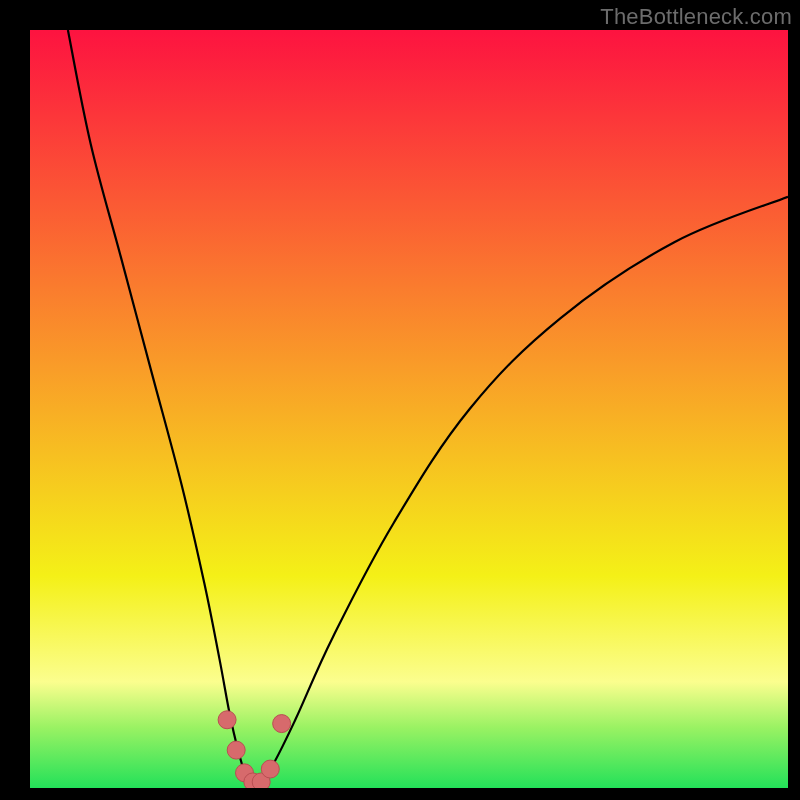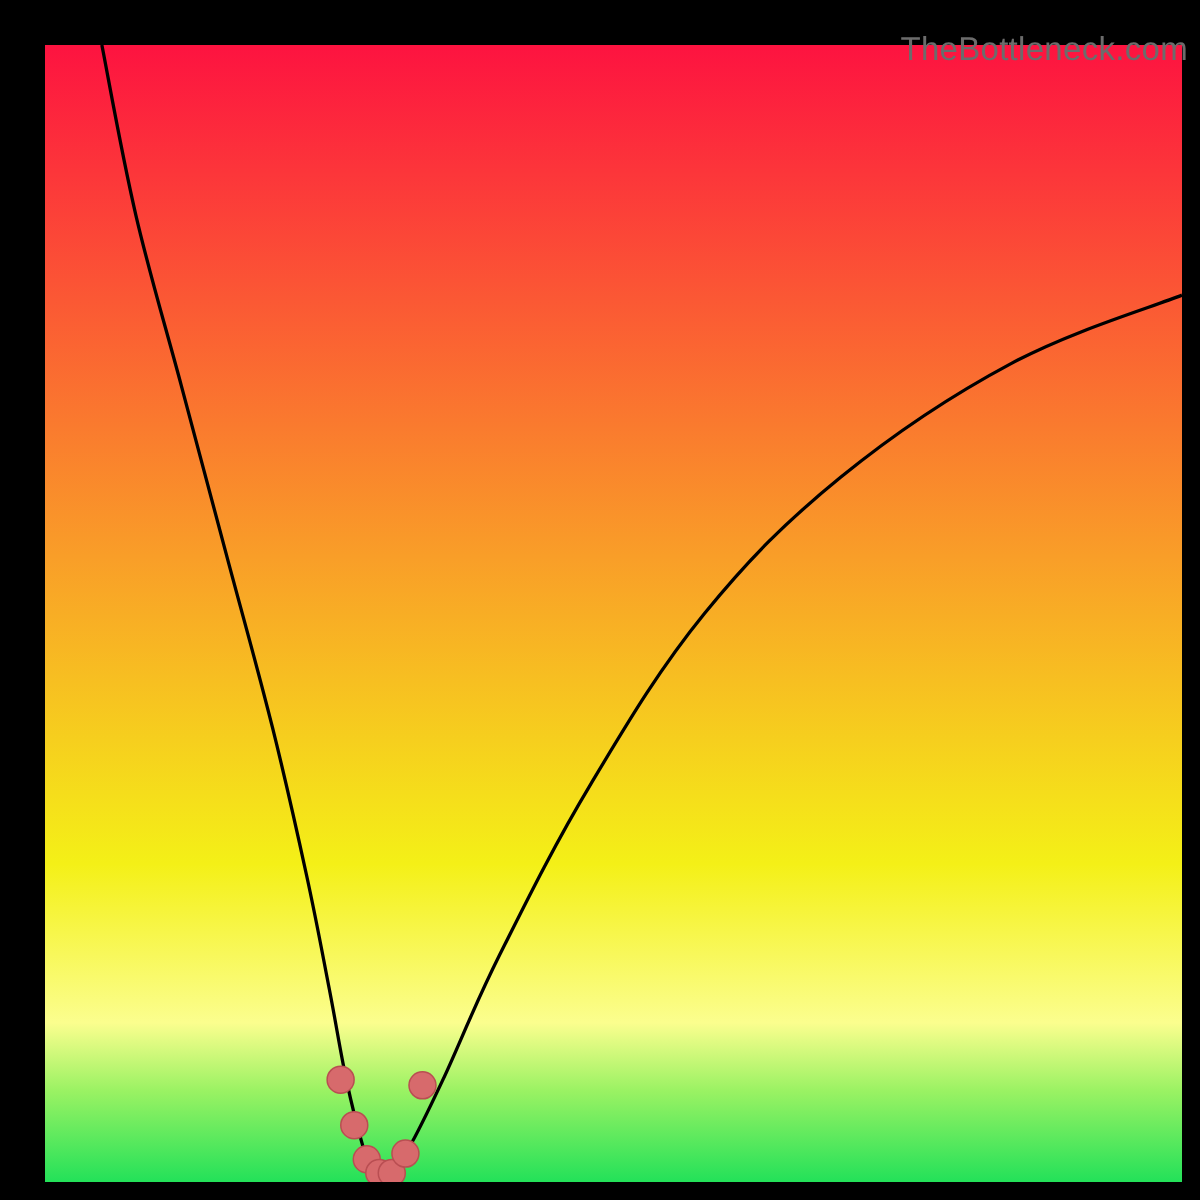--- a/index.html
+++ b/index.html
@@ -21,21 +21,21 @@
   }
   .plot {
     position: absolute;
     left: 0;
     top: 0;
     width: 758px;
     height: 758px;
   }
   .watermark {
     position: absolute;
-    top: 20px;
+    top: 4px;
     right: 8px;
     color: #6c6c6c;
     font-size: 22px;
     letter-spacing: 0.2px;
     font-weight: 500;
   }
   svg { display: block; }
 </style>
 </head>
 <body>

